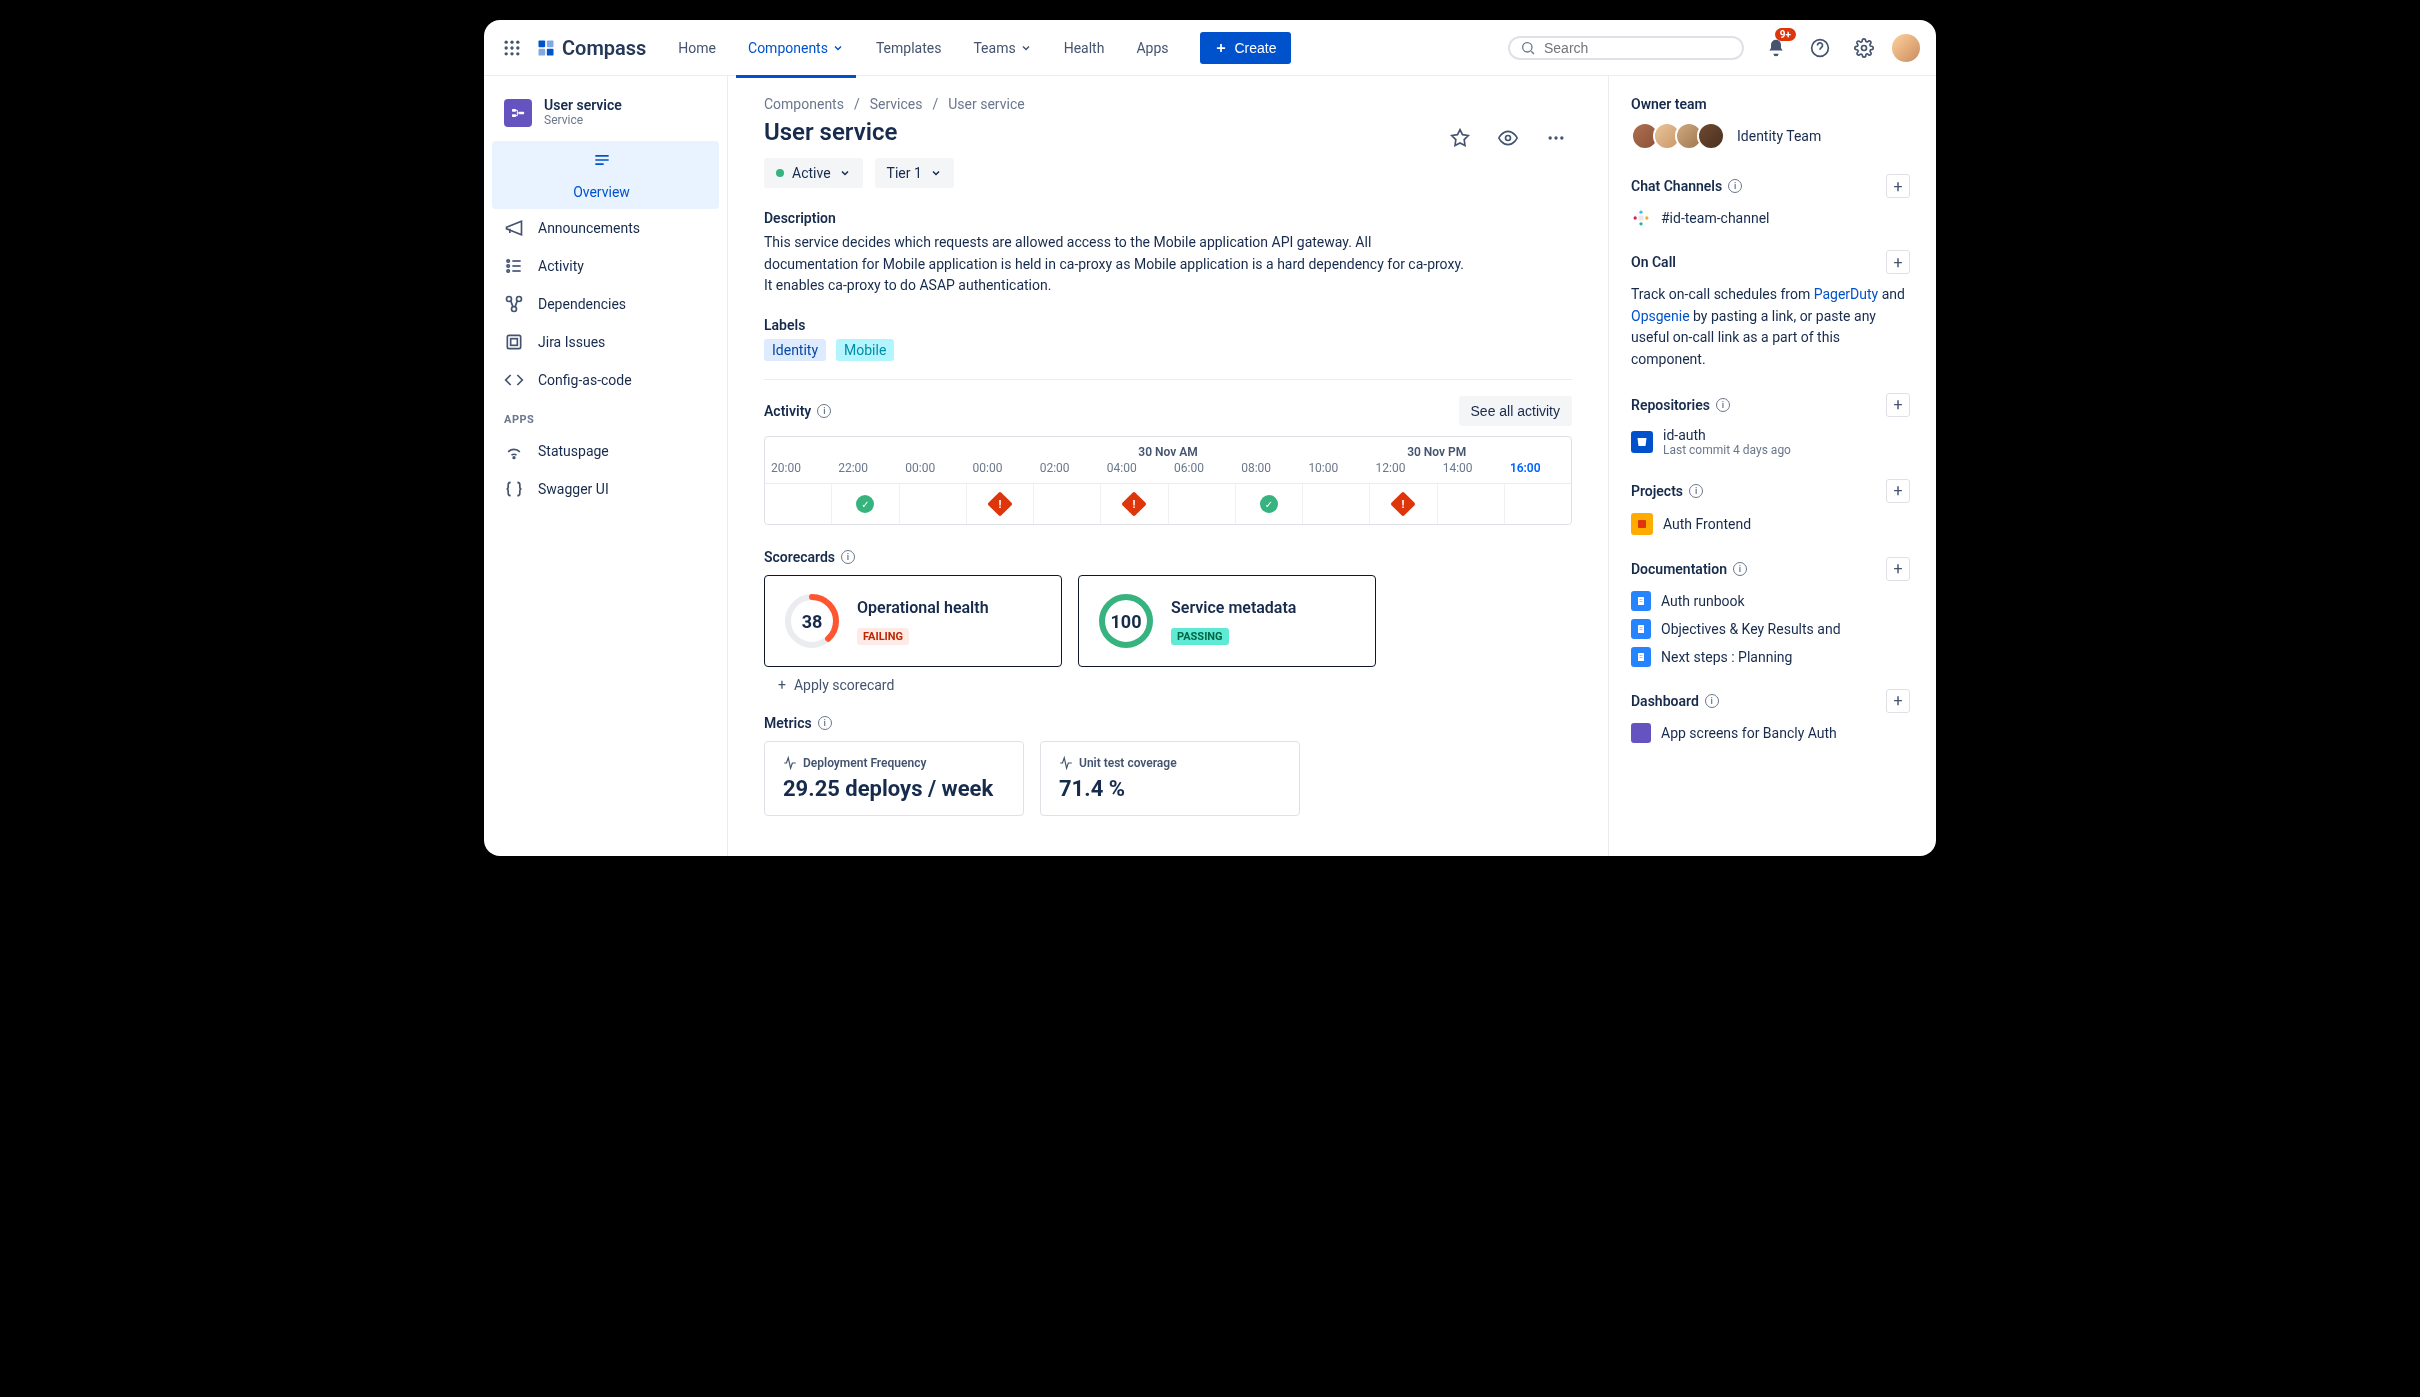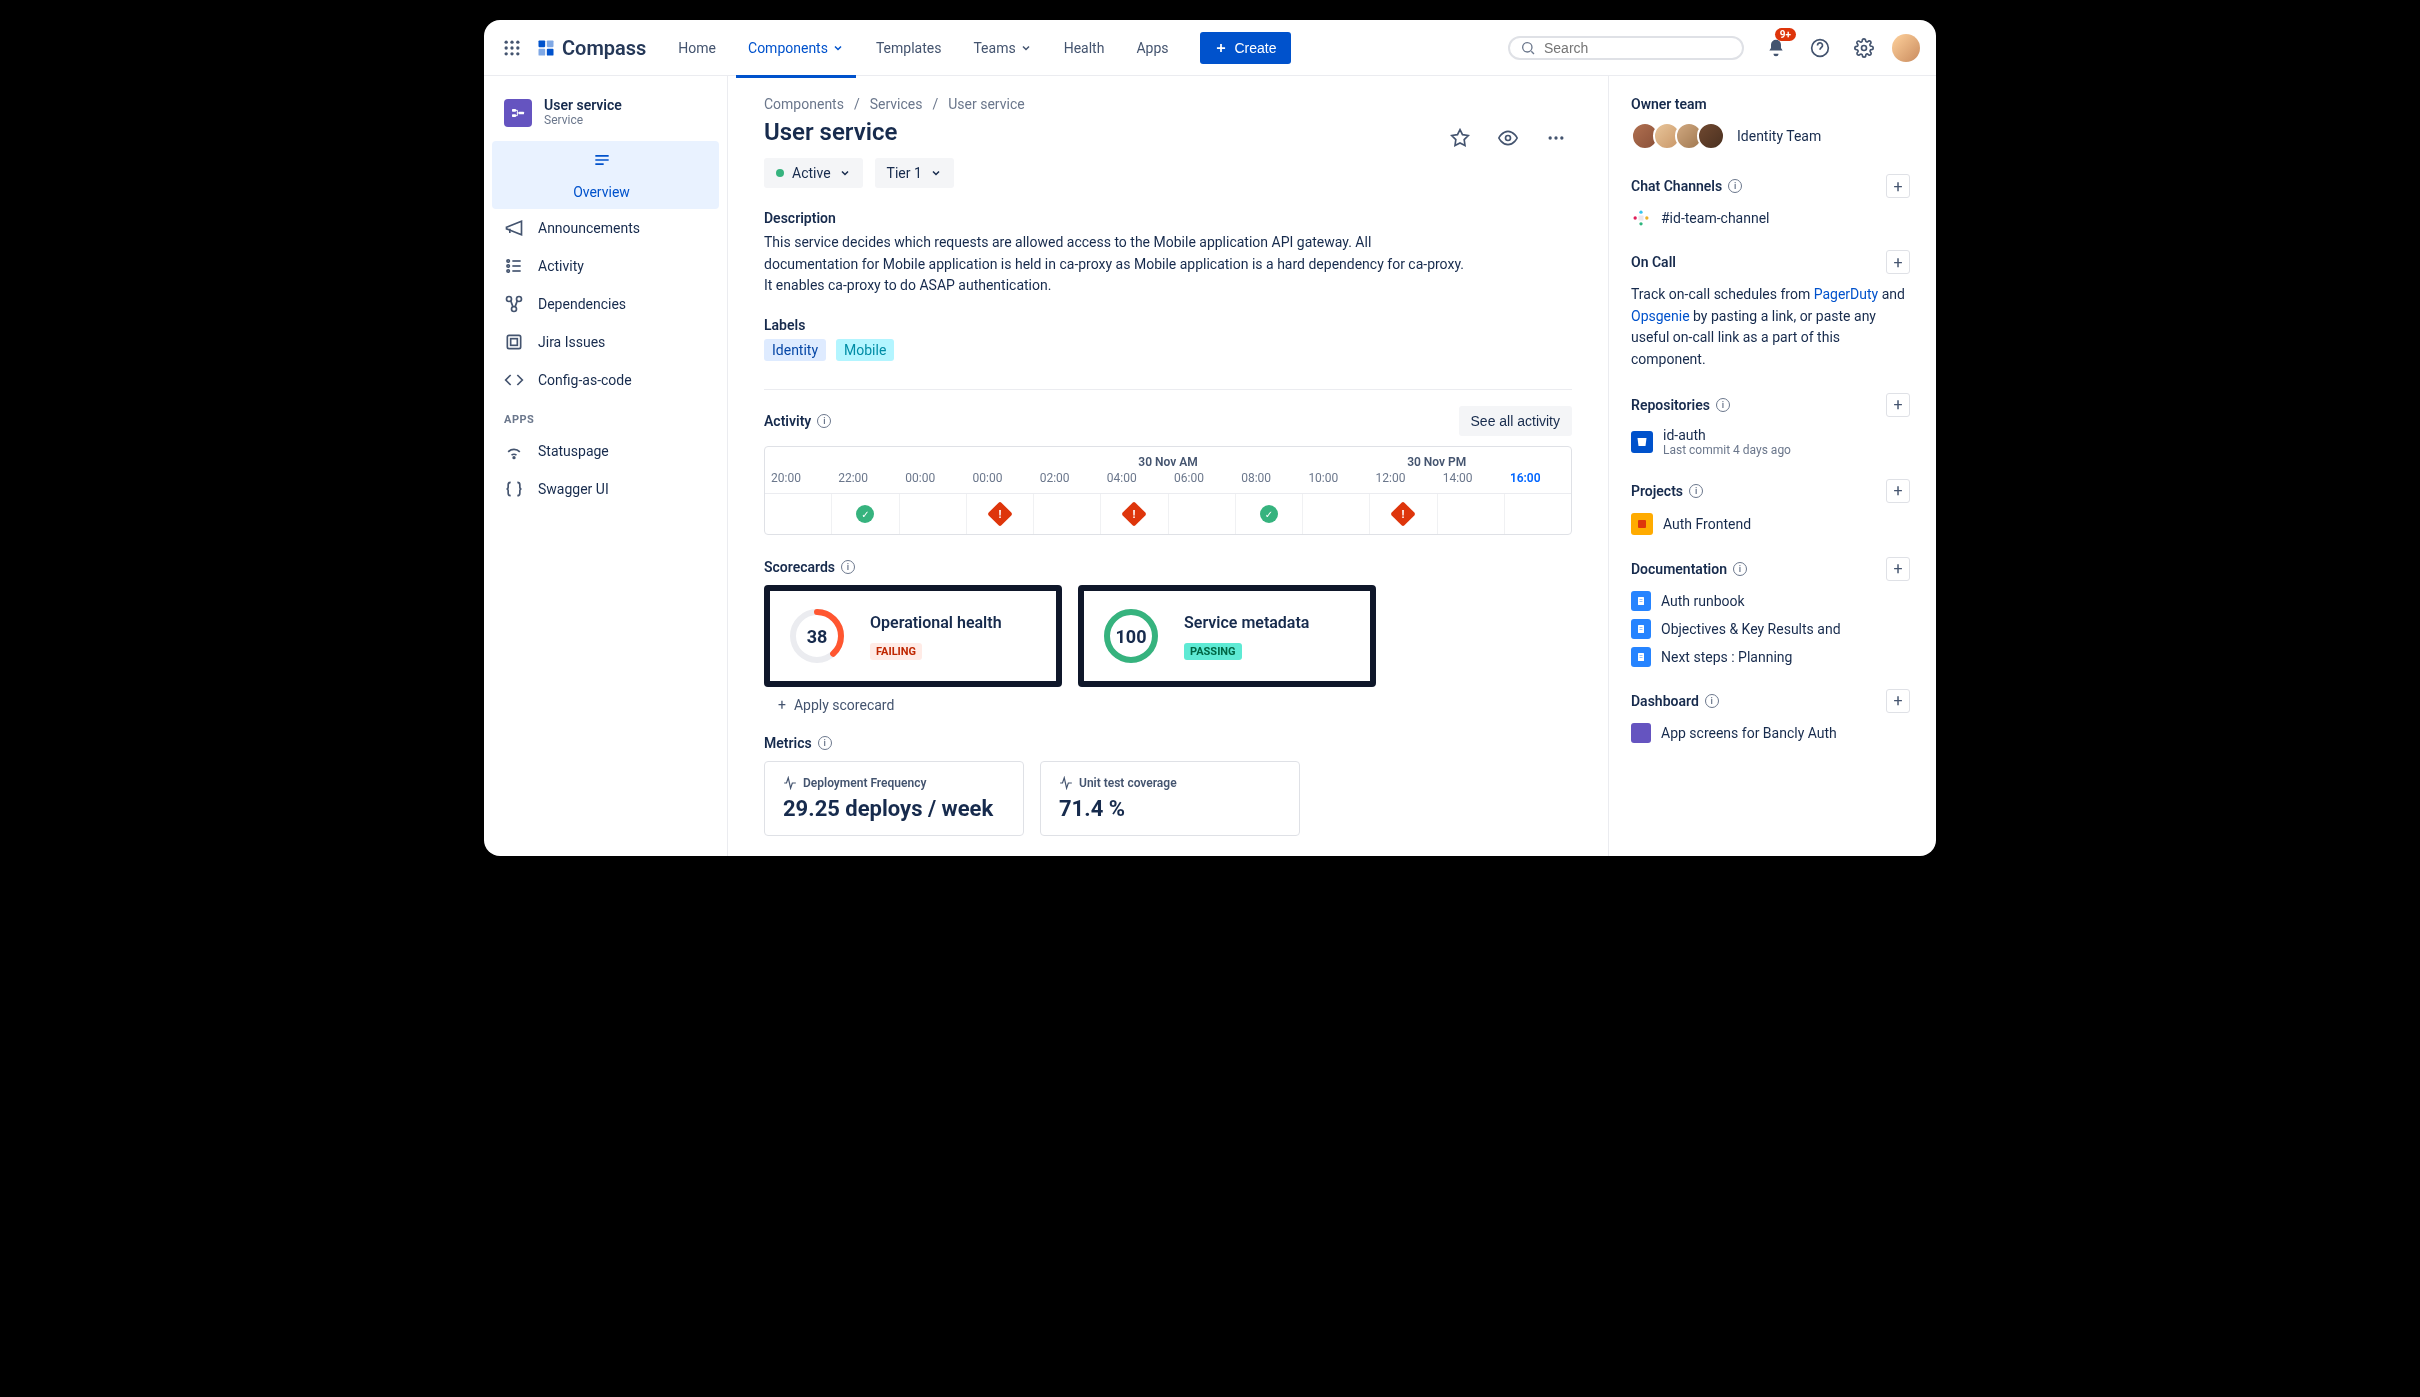--- a/index.html
+++ b/index.html
@@ -44,21 +44,21 @@
 .breadcrumb { display: flex; align-items: center; gap: 10px; font-size: 14px; color: #6b778c; margin-bottom: 6px; }
 .breadcrumb a { color: #6b778c; text-decoration: none; }
 .page-head { display: flex; align-items: center; justify-content: space-between; }
 .page-title { font-size: 24px; font-weight: 600; color: #172b4d; margin-bottom: 12px; }
 .page-actions { display: flex; gap: 16px; color: #44546f; }
 .pill-row { display: flex; gap: 12px; margin-bottom: 22px; }
 .pill { background: #F4F5F7; border-radius: 3px; padding: 7px 12px; display: flex; align-items: center; gap: 8px; font-size: 14px; color: #172b4d; }
 .dot { width: 8px; height: 8px; border-radius: 50%; background: #36B37E; }
 .section-title { font-size: 14px; font-weight: 600; color: #172b4d; margin-bottom: 6px; }
 .desc { font-size: 14px; line-height: 1.55; color: #172b4d; margin-bottom: 20px; max-width: 700px; }
-.labels { display: flex; gap: 10px; margin-bottom: 28px; text-align: center; }
+.labels { display: flex; gap: 10px; margin-bottom: 18px; text-align: center; }
 .lbl { font-size: 14px; padding: 3px 8px; border-radius: 3px; }
 .lbl-blue { background: #DEEBFF; color: #0747A6; }
 .lbl-teal { background: #B3F5FF; color: #008DA6; }
 hr.sep { border: none; border-top: 1px solid #ebecf0; margin: 16px 0; }
 .section-head { display: flex; align-items: center; justify-content: space-between; margin-bottom: 10px; }
 .section-head h3 { font-size: 14px; font-weight: 600; display: flex; align-items: center; gap: 6px; }
 .info-icon { width: 14px; height: 14px; border: 1.5px solid #6b778c; border-radius: 50%; font-size: 9px; display: inline-flex; align-items: center; justify-content: center; color: #6b778c; }
 .btn-light { background: #F4F5F7; border: none; border-radius: 3px; padding: 7px 12px; font-size: 14px; color: #172b4d; cursor: pointer; }
 
 
@@ -71,21 +71,21 @@
 .tl-hour.current { color: #0065FF; font-weight: 600; }
 .tl-row3 { display: flex; }
 .tl-cell { flex: 1; height: 40px; border-right: 1px solid #f0f1f3; display: flex; align-items: center; justify-content: center; }
 .tl-cell:last-child { border-right: none; }
 .ok-icon { width: 18px; height: 18px; border-radius: 50%; background: #36B37E; color: #fff; display: flex; align-items: center; justify-content: center; font-size: 10px; }
 .fail-icon { width: 18px; height: 18px; background: #DE350B; color: #fff; transform: rotate(45deg); display: flex; align-items: center; justify-content: center; border-radius: 2px; }
 .fail-icon span { transform: rotate(-45deg); font-size: 11px; font-weight: 700; }
 
 
 .cards-row { display: flex; gap: 16px; margin-bottom: 10px; }
-.card { border: 6px solid #0f172a; border-radius: 4px; padding: 18px 20px; display: flex; align-items: center; gap: 26px; flex: 0 0 298px; }
+.card { border: 1px solid #0f172a; border-radius: 4px; padding: 18px 20px; display: flex; align-items: center; gap: 18px; flex: 0 0 298px; }
 .ring { width: 54px; height: 54px; position: relative; }
 .ring svg { transform: rotate(-90deg); }
 .ring-text { position: absolute; inset: 0; display: flex; align-items: center; justify-content: center; font-size: 18px; font-weight: 700; color: #172b4d; }
 .card-body h4 { font-size: 16px; font-weight: 600; margin-bottom: 8px; }
 .status-tag { display: inline-block; font-size: 11px; font-weight: 700; padding: 2px 6px; border-radius: 3px; }
 .tag-fail { background: #FFEBE6; color: #BF2600; }
 .tag-pass { background: #5eead4; color: #006644; }
 .apply-link { font-size: 14px; color: #44546f; margin: 8px 0 22px 14px; cursor: pointer; display: flex; align-items: center; gap: 8px; }
 
 

